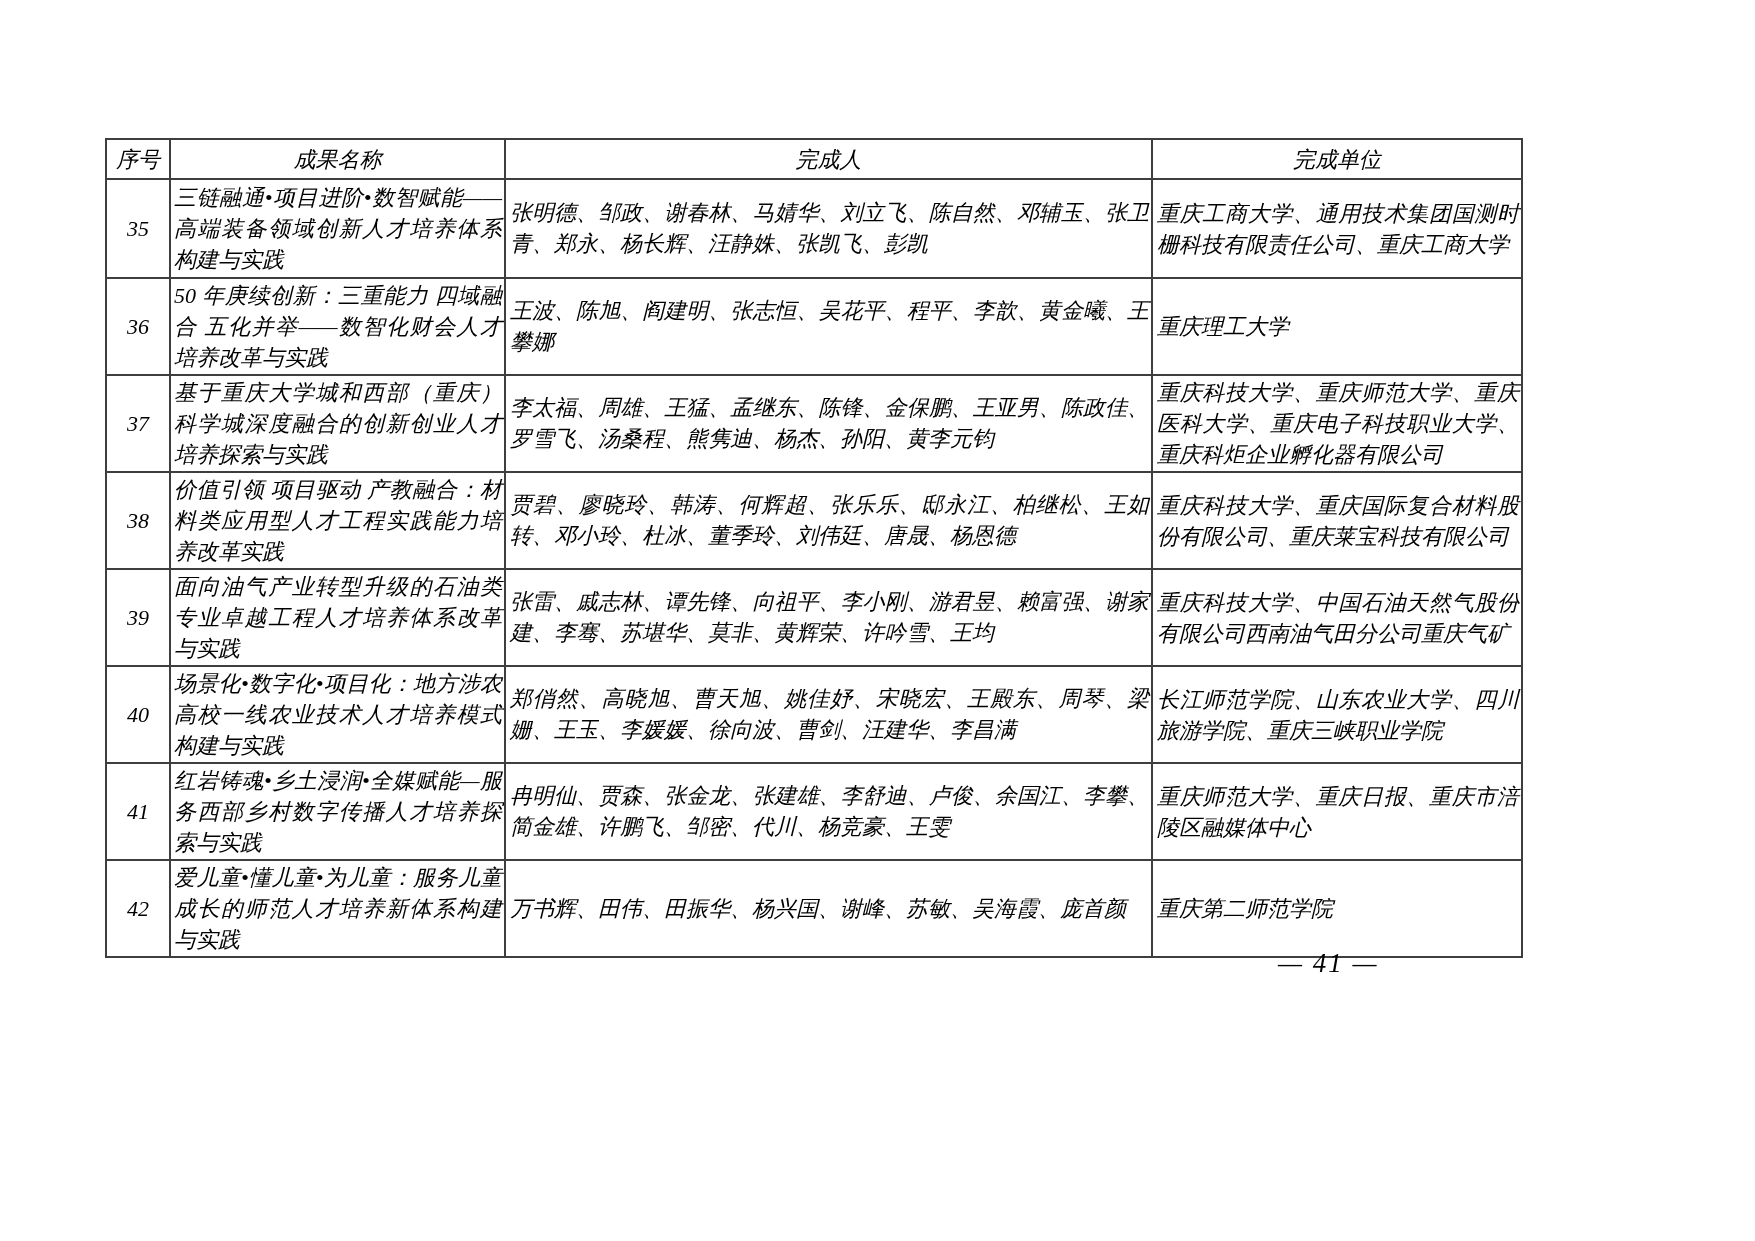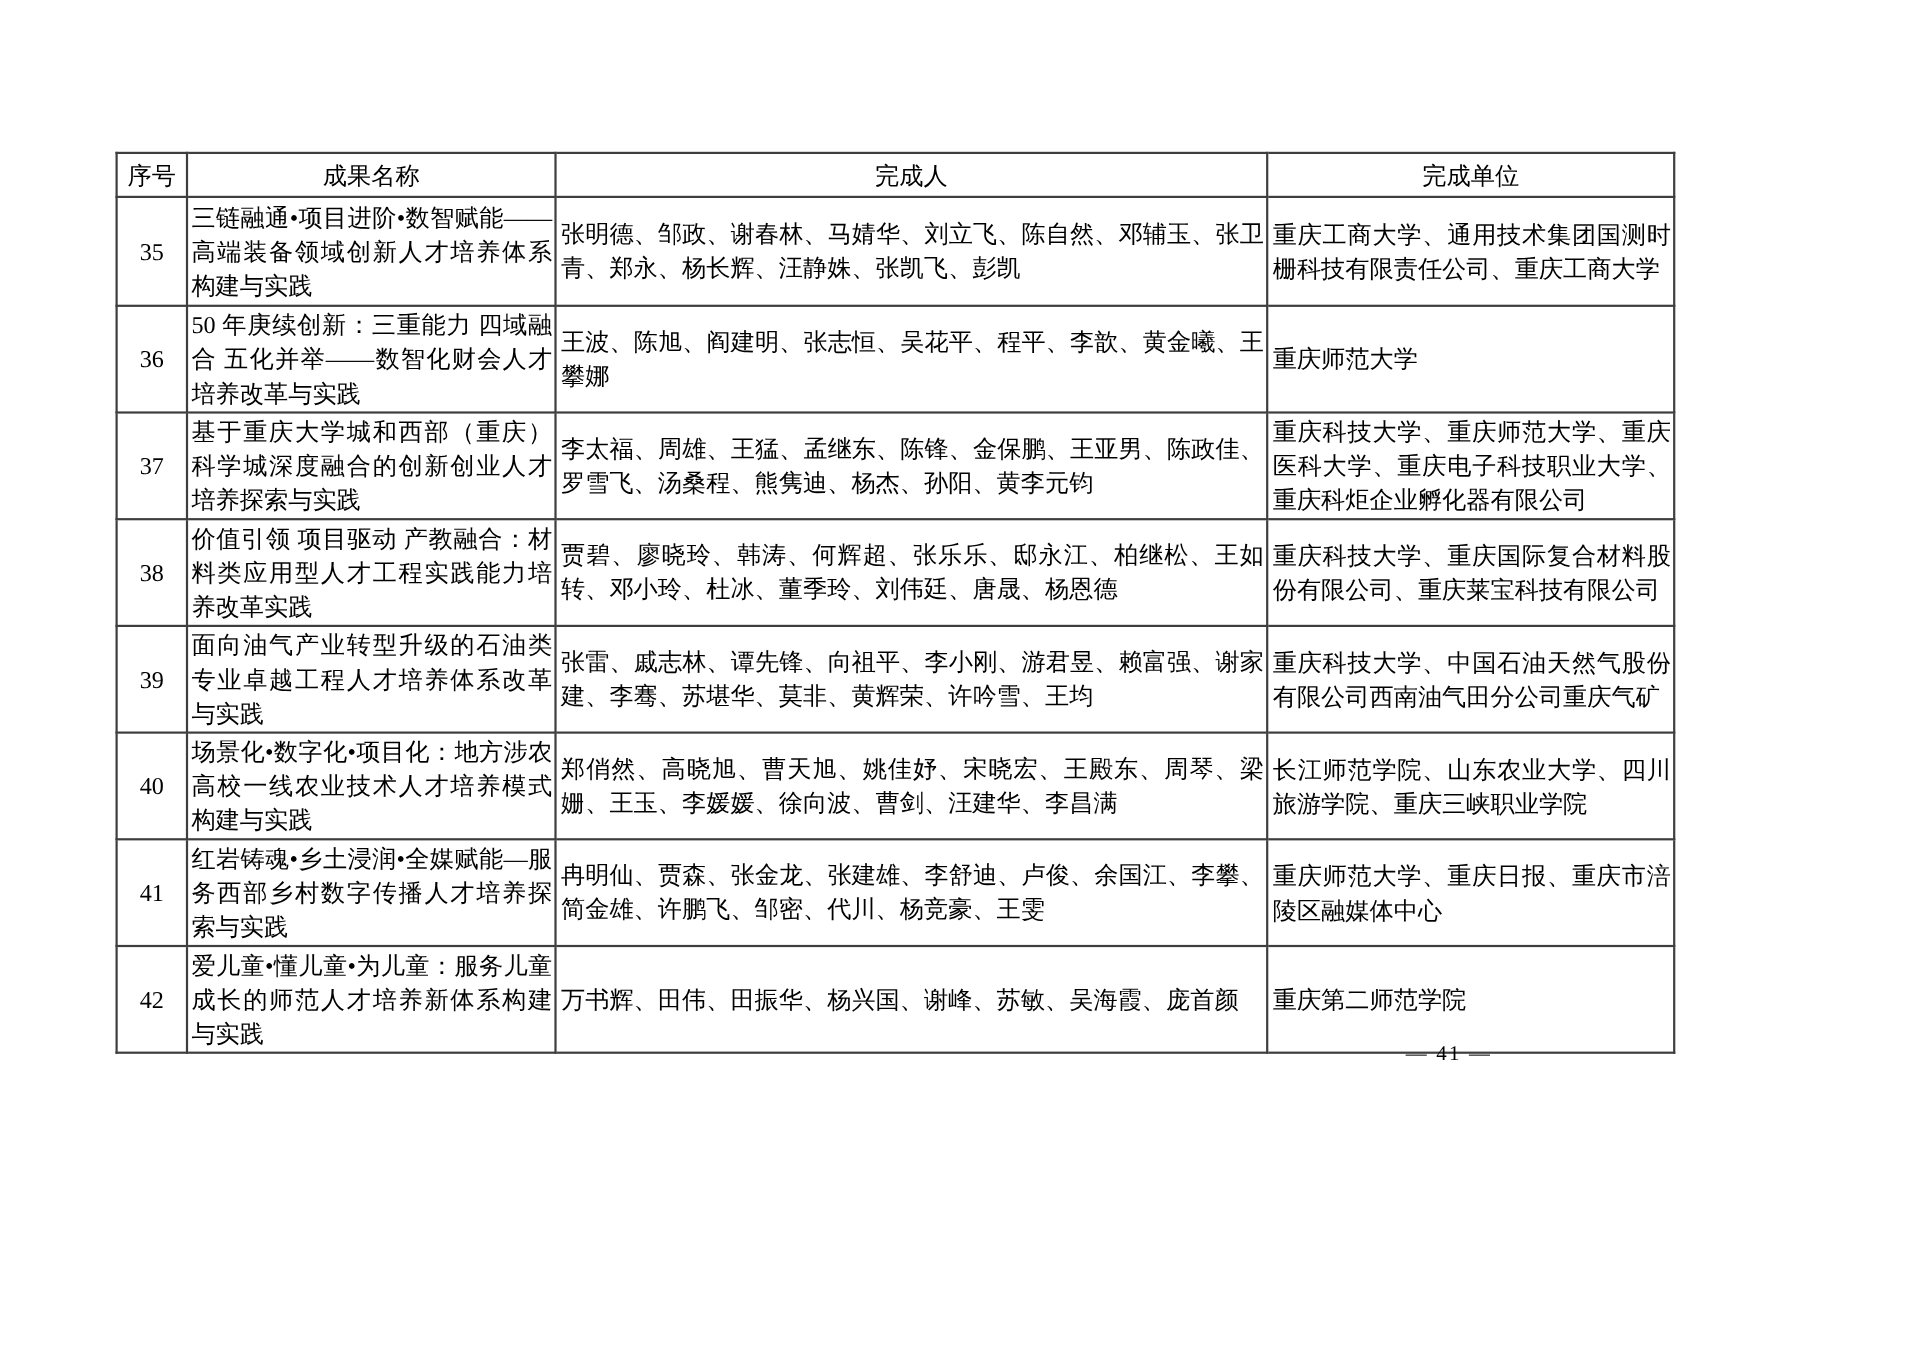--- a/index.html
+++ b/index.html
@@ -5,20 +5,21 @@
   * { margin: 0; padding: 0; box-sizing: border-box; }
   html, body { background: #ffffff; }
   .page {
     position: relative;
     width: 1755px;
     height: 1241px;
     background: #ffffff;
     color: #000000;
     font-family: "Liberation Serif", "DejaVu Serif", serif;
     overflow: hidden;
+    font-style: italic;
   }
   table.results {
     position: absolute;
     left: 105px;
     top: 138px;
     border-collapse: collapse;
     table-layout: fixed;
   }
   table.results col.c-no     { width: 64px;  }
   table.results col.c-name   { width: 335px; }
@@ -54,21 +55,21 @@
   }
   td.cell-units {
     text-align: justify;
     text-justify: inter-ideograph;
     padding: 1px 2px 1px 4px;
   }
   .pagenum {
     position: absolute;
     left: 1278px;
     top: 948px;
-    font-size: 19px;
+    font-size: 27px;
     letter-spacing: 2px;
     color: #000000;
   }
 </style>
 </head>
 <body>
 
 <div class="page">
 
   <table class="results">
@@ -90,21 +91,21 @@
       <tr class="tall">
         <td class="cell-no">35</td>
         <td class="cell-name">三链融通•项目进阶•数智赋能——高端装备领域创新人才培养体系构建与实践</td>
         <td class="cell-people">张明德、邹政、谢春林、马婧华、刘立飞、陈自然、邓辅玉、张卫青、郑永、杨长辉、汪静姝、张凯飞、彭凯</td>
         <td class="cell-units">重庆工商大学、通用技术集团国测时栅科技有限责任公司、重庆工商大学</td>
       </tr>
       <tr>
         <td class="cell-no">36</td>
         <td class="cell-name">50 年庚续创新：三重能力 四域融合 五化并举——数智化财会人才培养改革与实践</td>
         <td class="cell-people">王波、陈旭、阎建明、张志恒、吴花平、程平、李歆、黄金曦、王攀娜</td>
-        <td class="cell-units">重庆师范大学</td>
+        <td class="cell-units">重庆理工大学</td>
       </tr>
       <tr>
         <td class="cell-no">37</td>
         <td class="cell-name">基于重庆大学城和西部（重庆）科学城深度融合的创新创业人才培养探索与实践</td>
         <td class="cell-people">李太福、周雄、王猛、孟继东、陈锋、金保鹏、王亚男、陈政佳、罗雪飞、汤桑程、熊隽迪、杨杰、孙阳、黄李元钧</td>
         <td class="cell-units">重庆科技大学、重庆师范大学、重庆医科大学、重庆电子科技职业大学、重庆科炬企业孵化器有限公司</td>
       </tr>
       <tr>
         <td class="cell-no">38</td>
         <td class="cell-name">价值引领 项目驱动 产教融合：材料类应用型人才工程实践能力培养改革实践</td>

